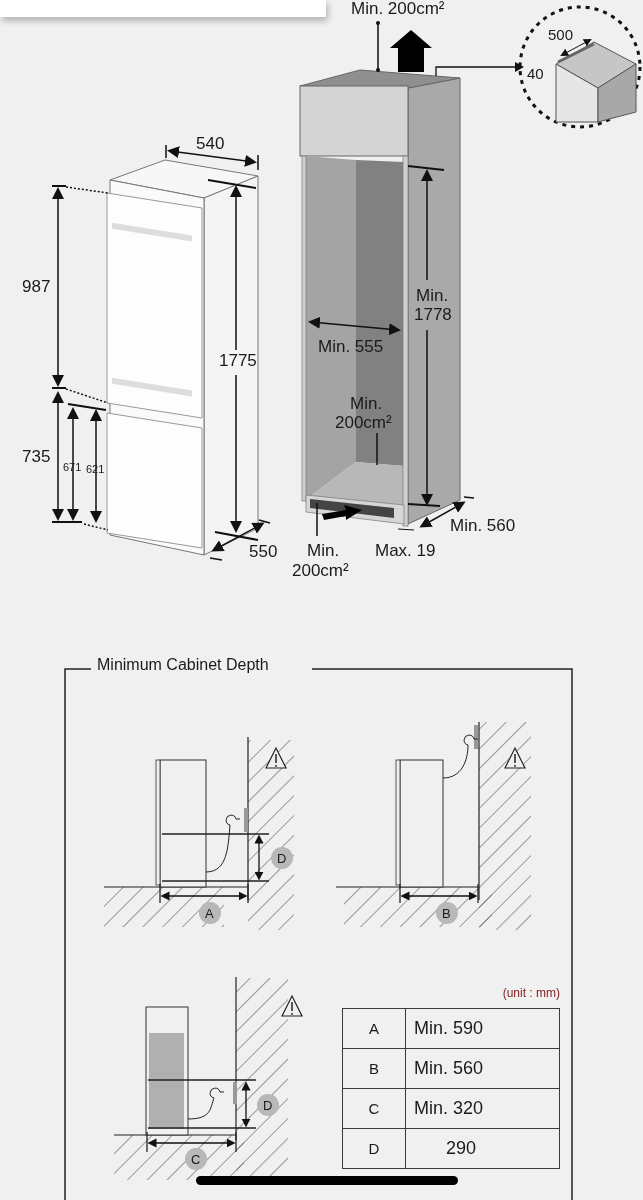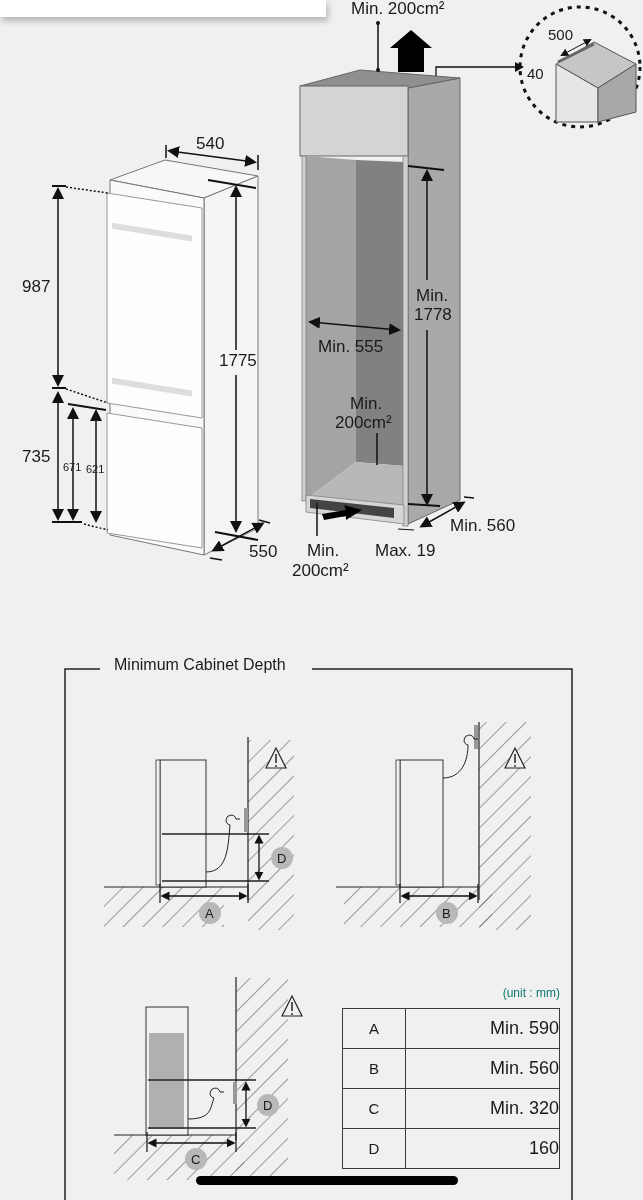--- a/index.html
+++ b/index.html
@@ -15,33 +15,33 @@
     box-shadow: 2px 4px 6px rgba(0,0,0,0.25);
   }
   svg { position:absolute; left:0; top:0; }
   .lbl { font-family:"Liberation Sans", sans-serif; fill:#1a1a1a; }
   .home-indicator {
     position:absolute; left:196px; top:1176px; width:262px; height:9px;
     background:#000; border-radius:5px;
   }
   .table-wrap { position:absolute; left:342px; top:1008px; width:218px; }
   .unit-note {
-    position:absolute; right:0; top:-22px; font-size:12px; color:#0f766e;
+    position:absolute; right:0; top:-22px; font-size:12px; color:#7f1d1d;
   }
   table.spec {
     border-collapse:collapse; width:218px; background:#f0f0f0;
   }
   table.spec td {
     border:1.5px solid #3a3a3a; height:39px; padding:0;
     font-size:18px;
   }
   table.spec td.key { width:62px; text-align:center; font-size:15px; }
-  table.spec td.val { text-align:right; padding-left:8px; }
+  table.spec td.val { text-align:left; padding-left:8px; }
   .section-title {
-    position:absolute; left:108px; top:656px; padding:0 6px;
+    position:absolute; left:91px; top:656px; padding:0 6px;
     background:#f0f0f0; font-size:16px;
   }
 </style>
 </head>
 <body>
 
 <div class="overlay-card"></div>
 
 <svg width="643" height="600" viewBox="0 0 643 600">
   <defs>
@@ -276,19 +276,19 @@
     <tr>
       <td class="key">B</td>
       <td class="val">Min. 560</td>
     </tr>
     <tr>
       <td class="key">C</td>
       <td class="val">Min. 320</td>
     </tr>
     <tr>
       <td class="key">D</td>
-      <td class="val" style="padding-left:40px">160</td>
+      <td class="val" style="padding-left:40px">290</td>
     </tr>
   </tbody>
     </table>
 </div>
 
 <div class="home-indicator"></div>
 
 </body></html>

